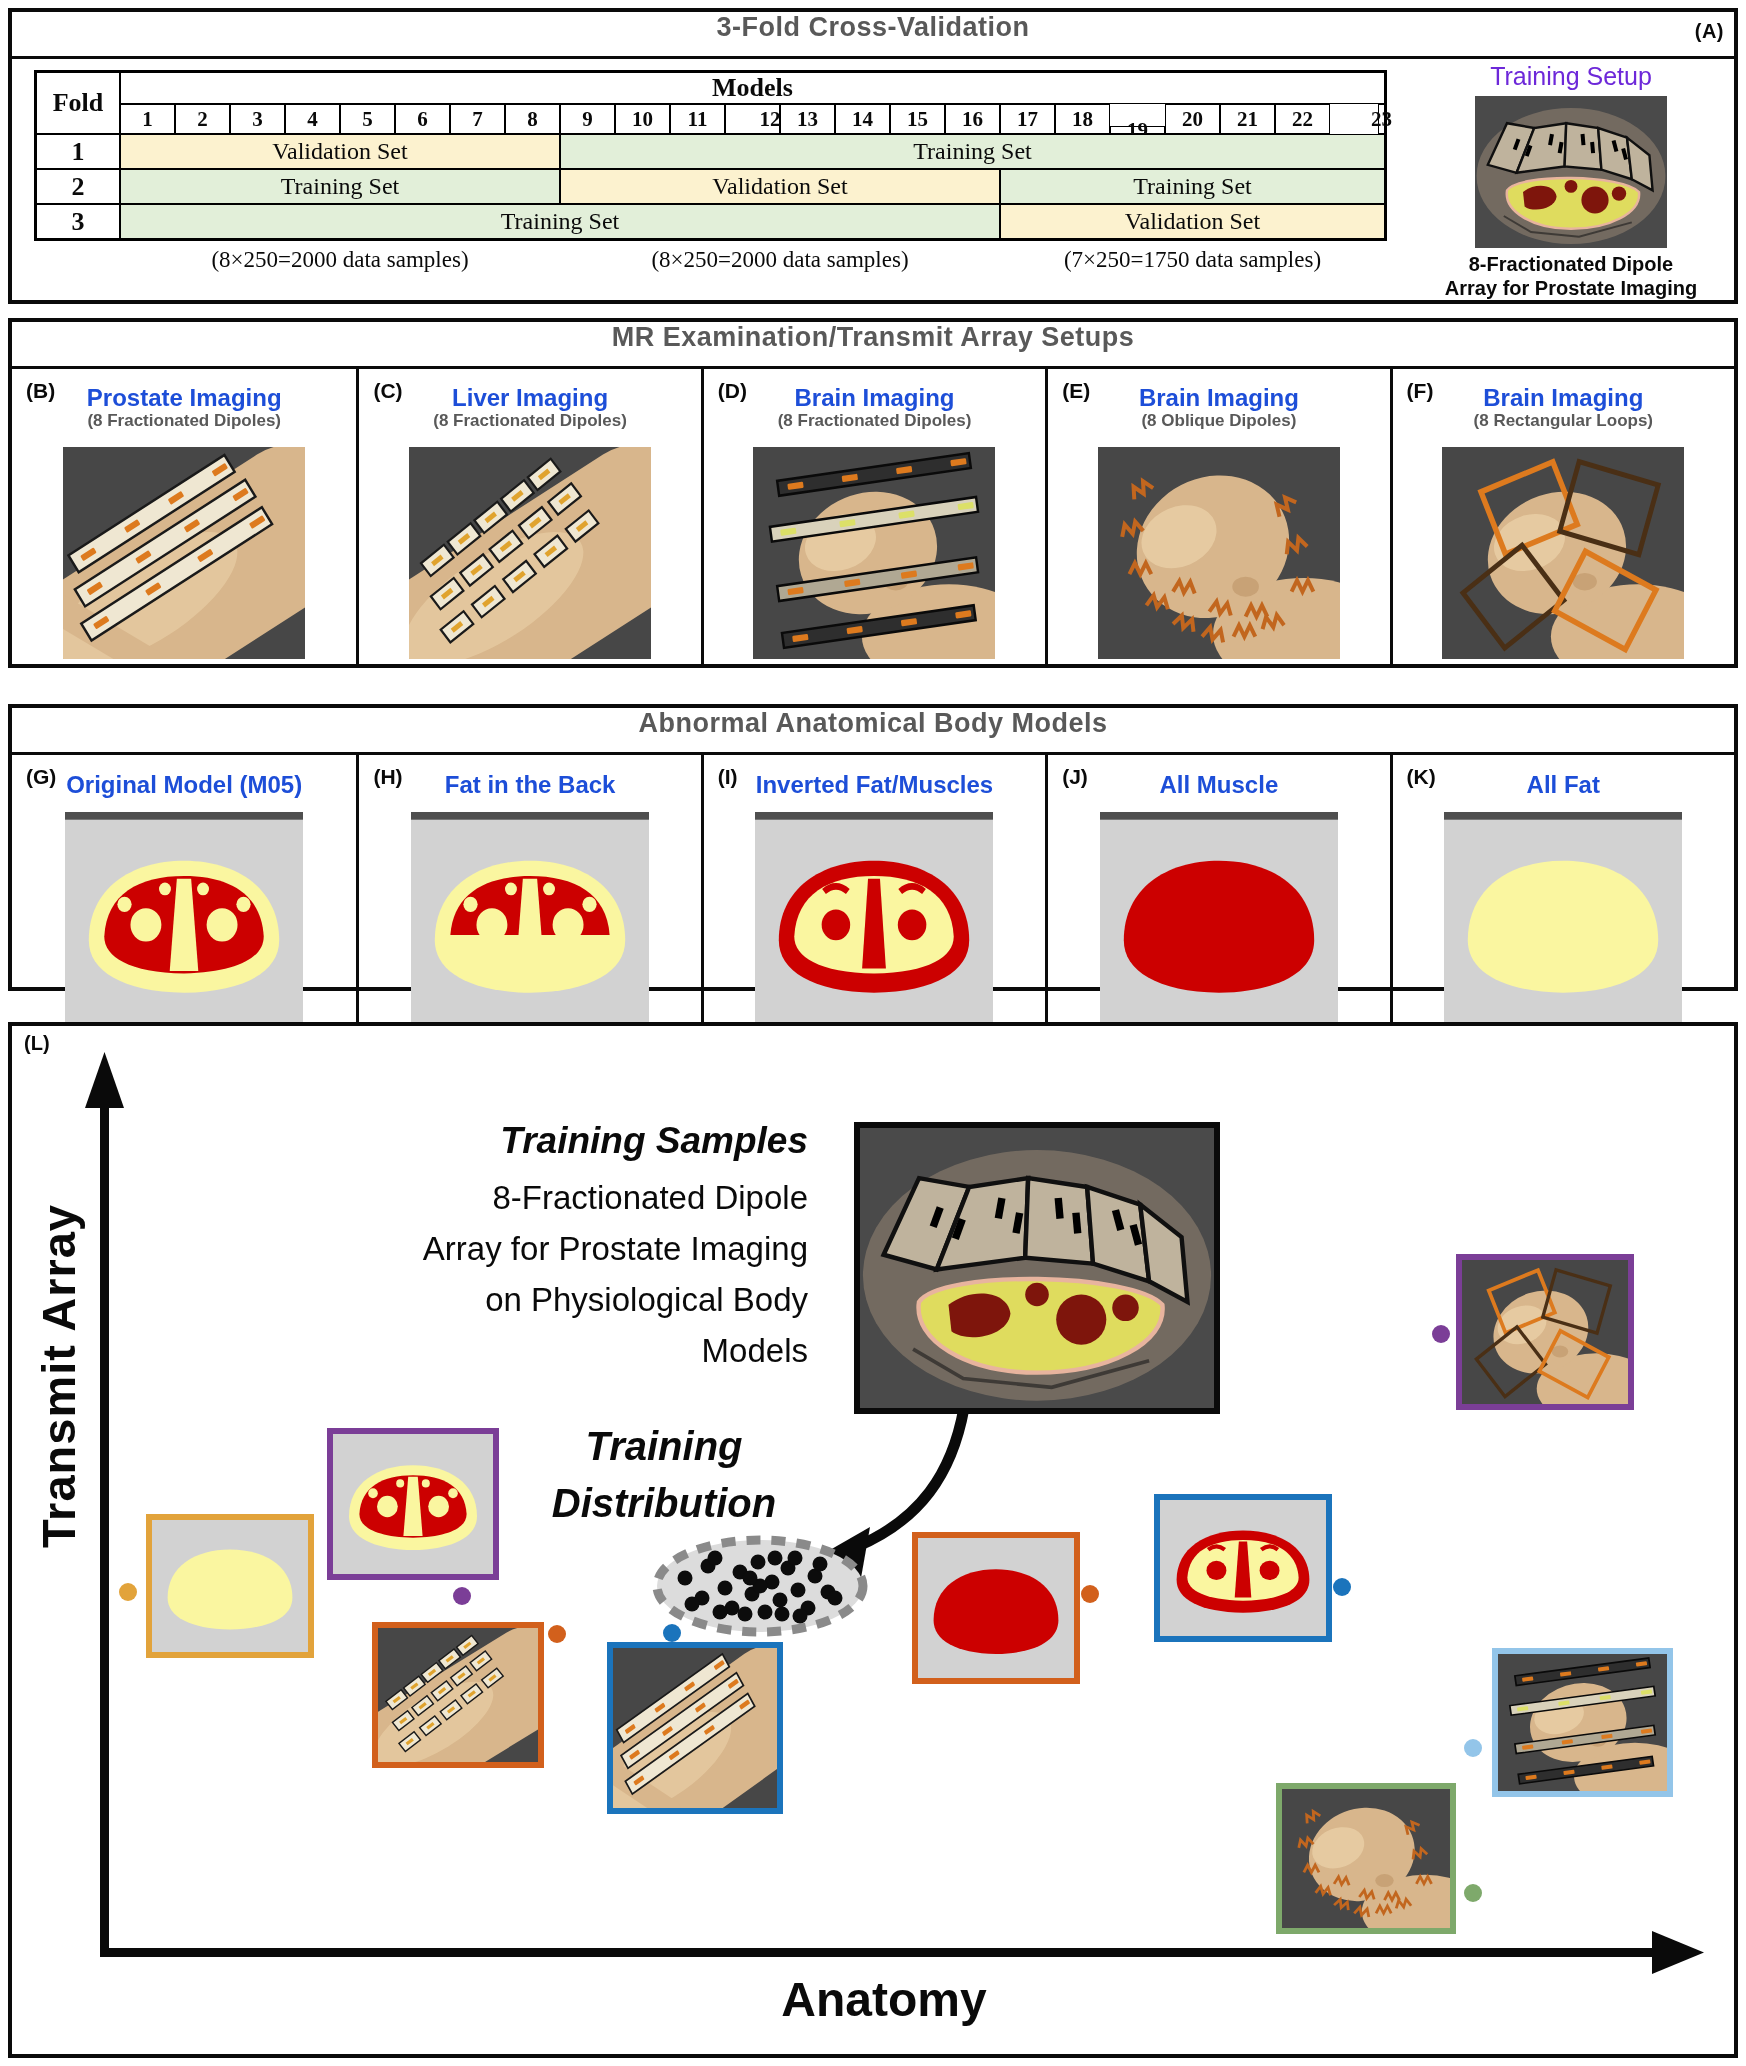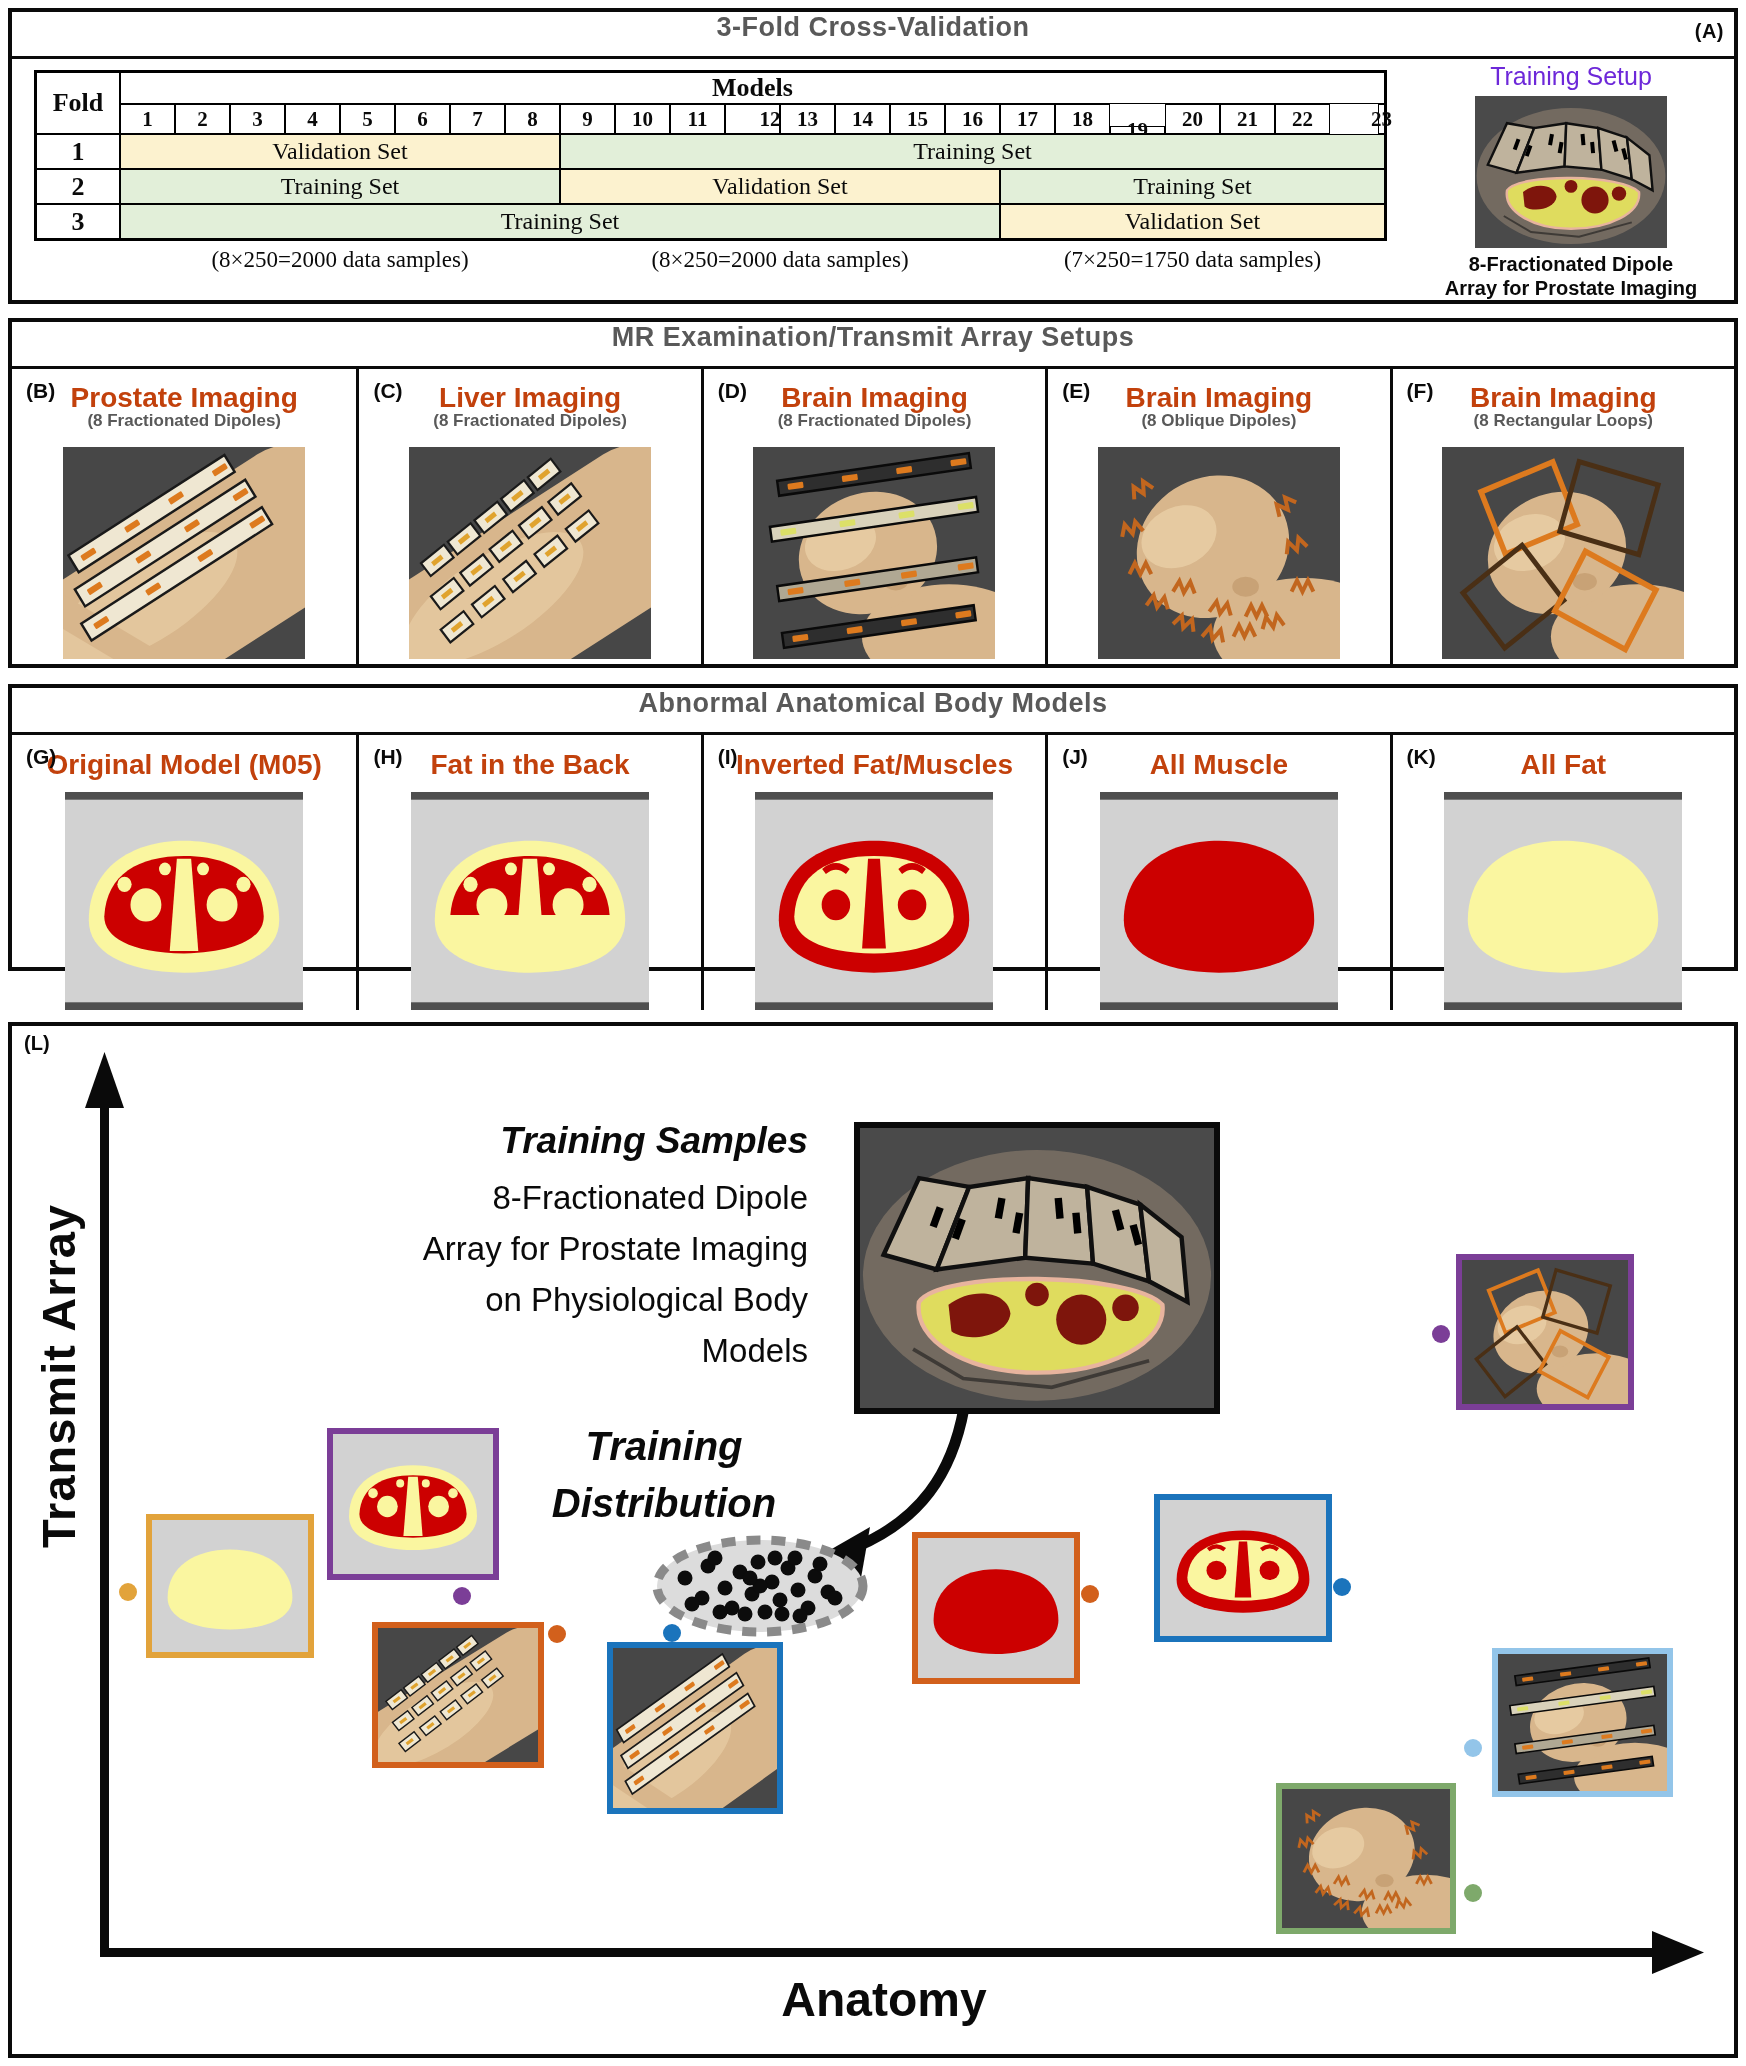--- a/index.html
+++ b/index.html
@@ -1,21 +1,21 @@
 <!DOCTYPE html>
 <html><head>
 <meta charset="utf-8">
 <style>
   html,body{margin:0;padding:0}
   body{width:1746px;height:2066px;position:relative;background:#fff;
        font-family:"Liberation Sans",sans-serif;color:#0a0a0a;overflow:hidden}
   .panel{position:absolute;left:8px;width:1730px;border:4px solid #0a0a0a;background:#fff;box-sizing:border-box}
   #panel-a{top:8px;height:296px}
   #panel-bf{top:318px;height:350px}
-  #panel-gk{top:684px;height:287px}
+  #panel-gk{top:704px;height:287px}
   #panel-l{top:1022px;height:1036px}
   .panel-title{height:44px;border-bottom:3px solid #0a0a0a;display:flex;align-items:flex-start;justify-content:center;
                font-weight:bold;font-size:27px;color:#595959;position:relative;letter-spacing:.5px}
   .corner-tag{position:absolute;right:10px;top:8px;color:#0a0a0a;font-size:20px;font-weight:bold}
 
   
   #fold-wrap{position:absolute;left:22px;top:58px}
   #fold-grid{display:grid;grid-template-columns:84px repeat(23,55px);grid-template-rows:32px 30px 35px 35px 35px;
              border:2px solid #000;width:max-content;font-family:"Liberation Serif","DejaVu Serif",serif}
   #caption-grid{display:grid;grid-template-columns:86px repeat(23,55px);height:38px;width:max-content;
@@ -30,21 +30,21 @@
   #ts-img{width:192px;height:152px;margin:5px auto 4px}
   .ts-cap{font-weight:bold;font-size:20px;line-height:24px}
 
   
   .cols{position:absolute;left:0;top:47px;right:0;bottom:0;display:grid;grid-template-columns:repeat(5,1fr)}
   .setup-col{position:relative;padding-top:6px}
   .setup-col + .setup-col{border-left:3px solid #0a0a0a}
   .col-head{position:relative;min-height:64px;display:flex;flex-direction:column;align-items:center;justify-content:center}
   .col-head.short{min-height:46px}
   .col-letter{position:absolute;left:14px;top:4px;font-weight:bold;font-size:21px;color:#0a0a0a}
-  .col-title{font-weight:bold;font-size:28px;color:#c2410c;text-align:center;line-height:27px}
+  .col-title{font-weight:bold;font-size:24px;color:#1d4ed8;text-align:center;line-height:27px}
   .col-sub{font-weight:bold;font-size:17px;color:#595959;text-align:center}
   .scene{width:242px;height:212px;margin:8px auto 0}
   .scene.slice{width:238px;height:218px;margin-top:5px}
   .scene svg,#ts-img svg,.l-item svg,#big-image svg{display:block;width:100%;height:100%}
 
   
   #l-overlay{position:absolute;left:0;top:0;pointer-events:none}
   #l-tag{position:absolute;left:12px;top:6px;font-weight:bold;font-size:20px}
   #axis-y-label{position:absolute;left:-234px;top:318px;width:560px;height:64px;transform:rotate(-90deg);
                 display:flex;align-items:center;justify-content:center;font-weight:bold;font-size:47px;letter-spacing:1px}

